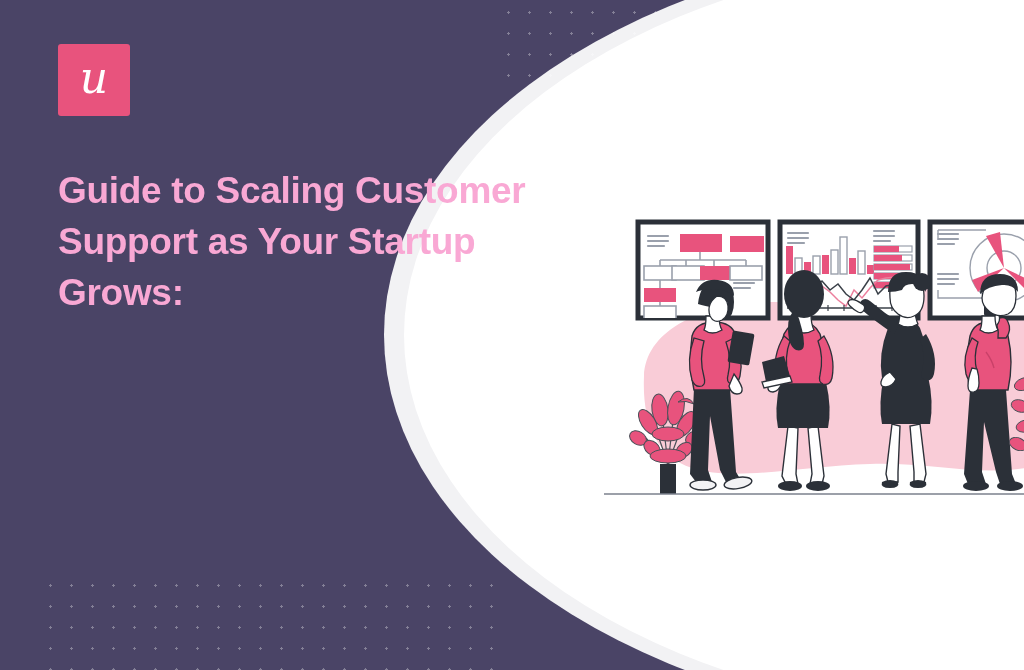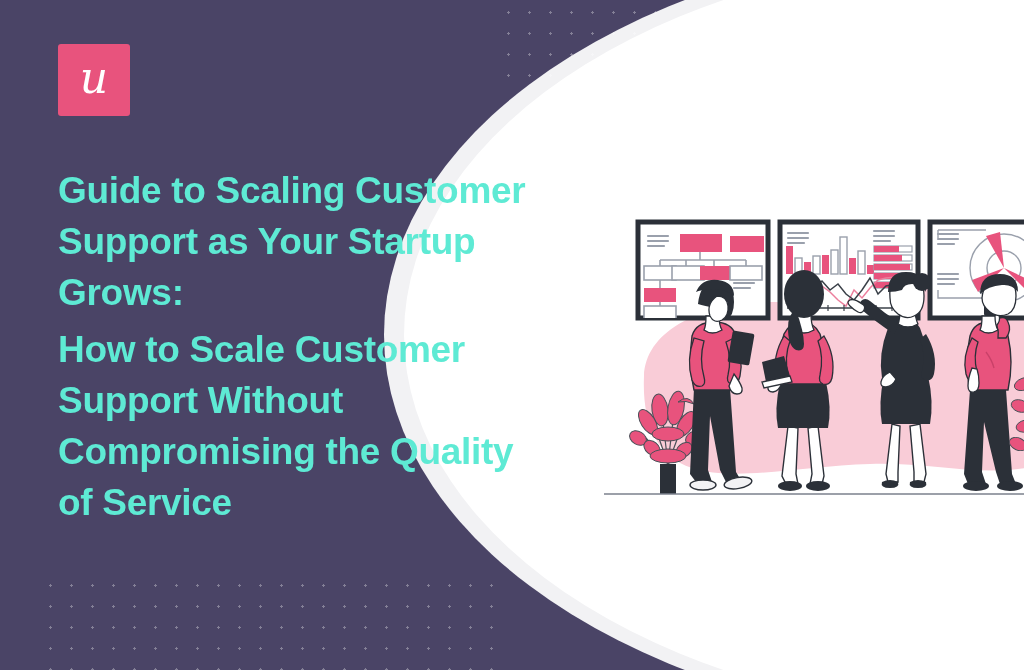--- a/index.html
+++ b/index.html
@@ -51,21 +51,21 @@
     color:#fff; font-family:"DejaVu Serif", serif;
     font-style:italic; font-size:44px; line-height:1;
     font-weight:400; letter-spacing:0; transform:translateY(-2px);
   }
 
   
   #headline {
     position:absolute; left:58px; top:165px; width:470px;
   }
   .title-line {
-    color:#5eead4; font-weight:bold; font-size:37px;
+    color:#f9a8d4; font-weight:bold; font-size:37px;
     line-height:51px; letter-spacing:-0.3px;
     font-family:"Liberation Sans", sans-serif;
   }
   #title-sub { margin-top:6px; }
 
   
   #illustration {
     position:absolute; left:586px; top:176px;
     width:440px; height:348px;
   }
@@ -83,21 +83,20 @@
 
   <div id="dots-top" class="dots"></div>
   <div id="dots-bottom" class="dots"></div>
 
   <div id="logo">
     <span id="logo-glyph">u</span>
   </div>
 
   <div id="headline">
     <div class="title-line" id="title-main">Guide to Scaling Customer Support as Your Startup Grows:</div>
-    <div class="title-line" id="title-sub">How to Scale Customer Support Without Compromising the Quality of Service</div>
   </div>
 
   <div id="illustration">
     <svg width="440" height="348" viewBox="0 0 440 348" xmlns="http://www.w3.org/2000/svg">
       <defs>
         <clipPath id="clipScreen1">
             <rect x="52" y="46" width="130" height="96"></rect>
           </clipPath>
         <clipPath id="clipScreen2">
             <rect x="194" y="46" width="138" height="96"></rect>

